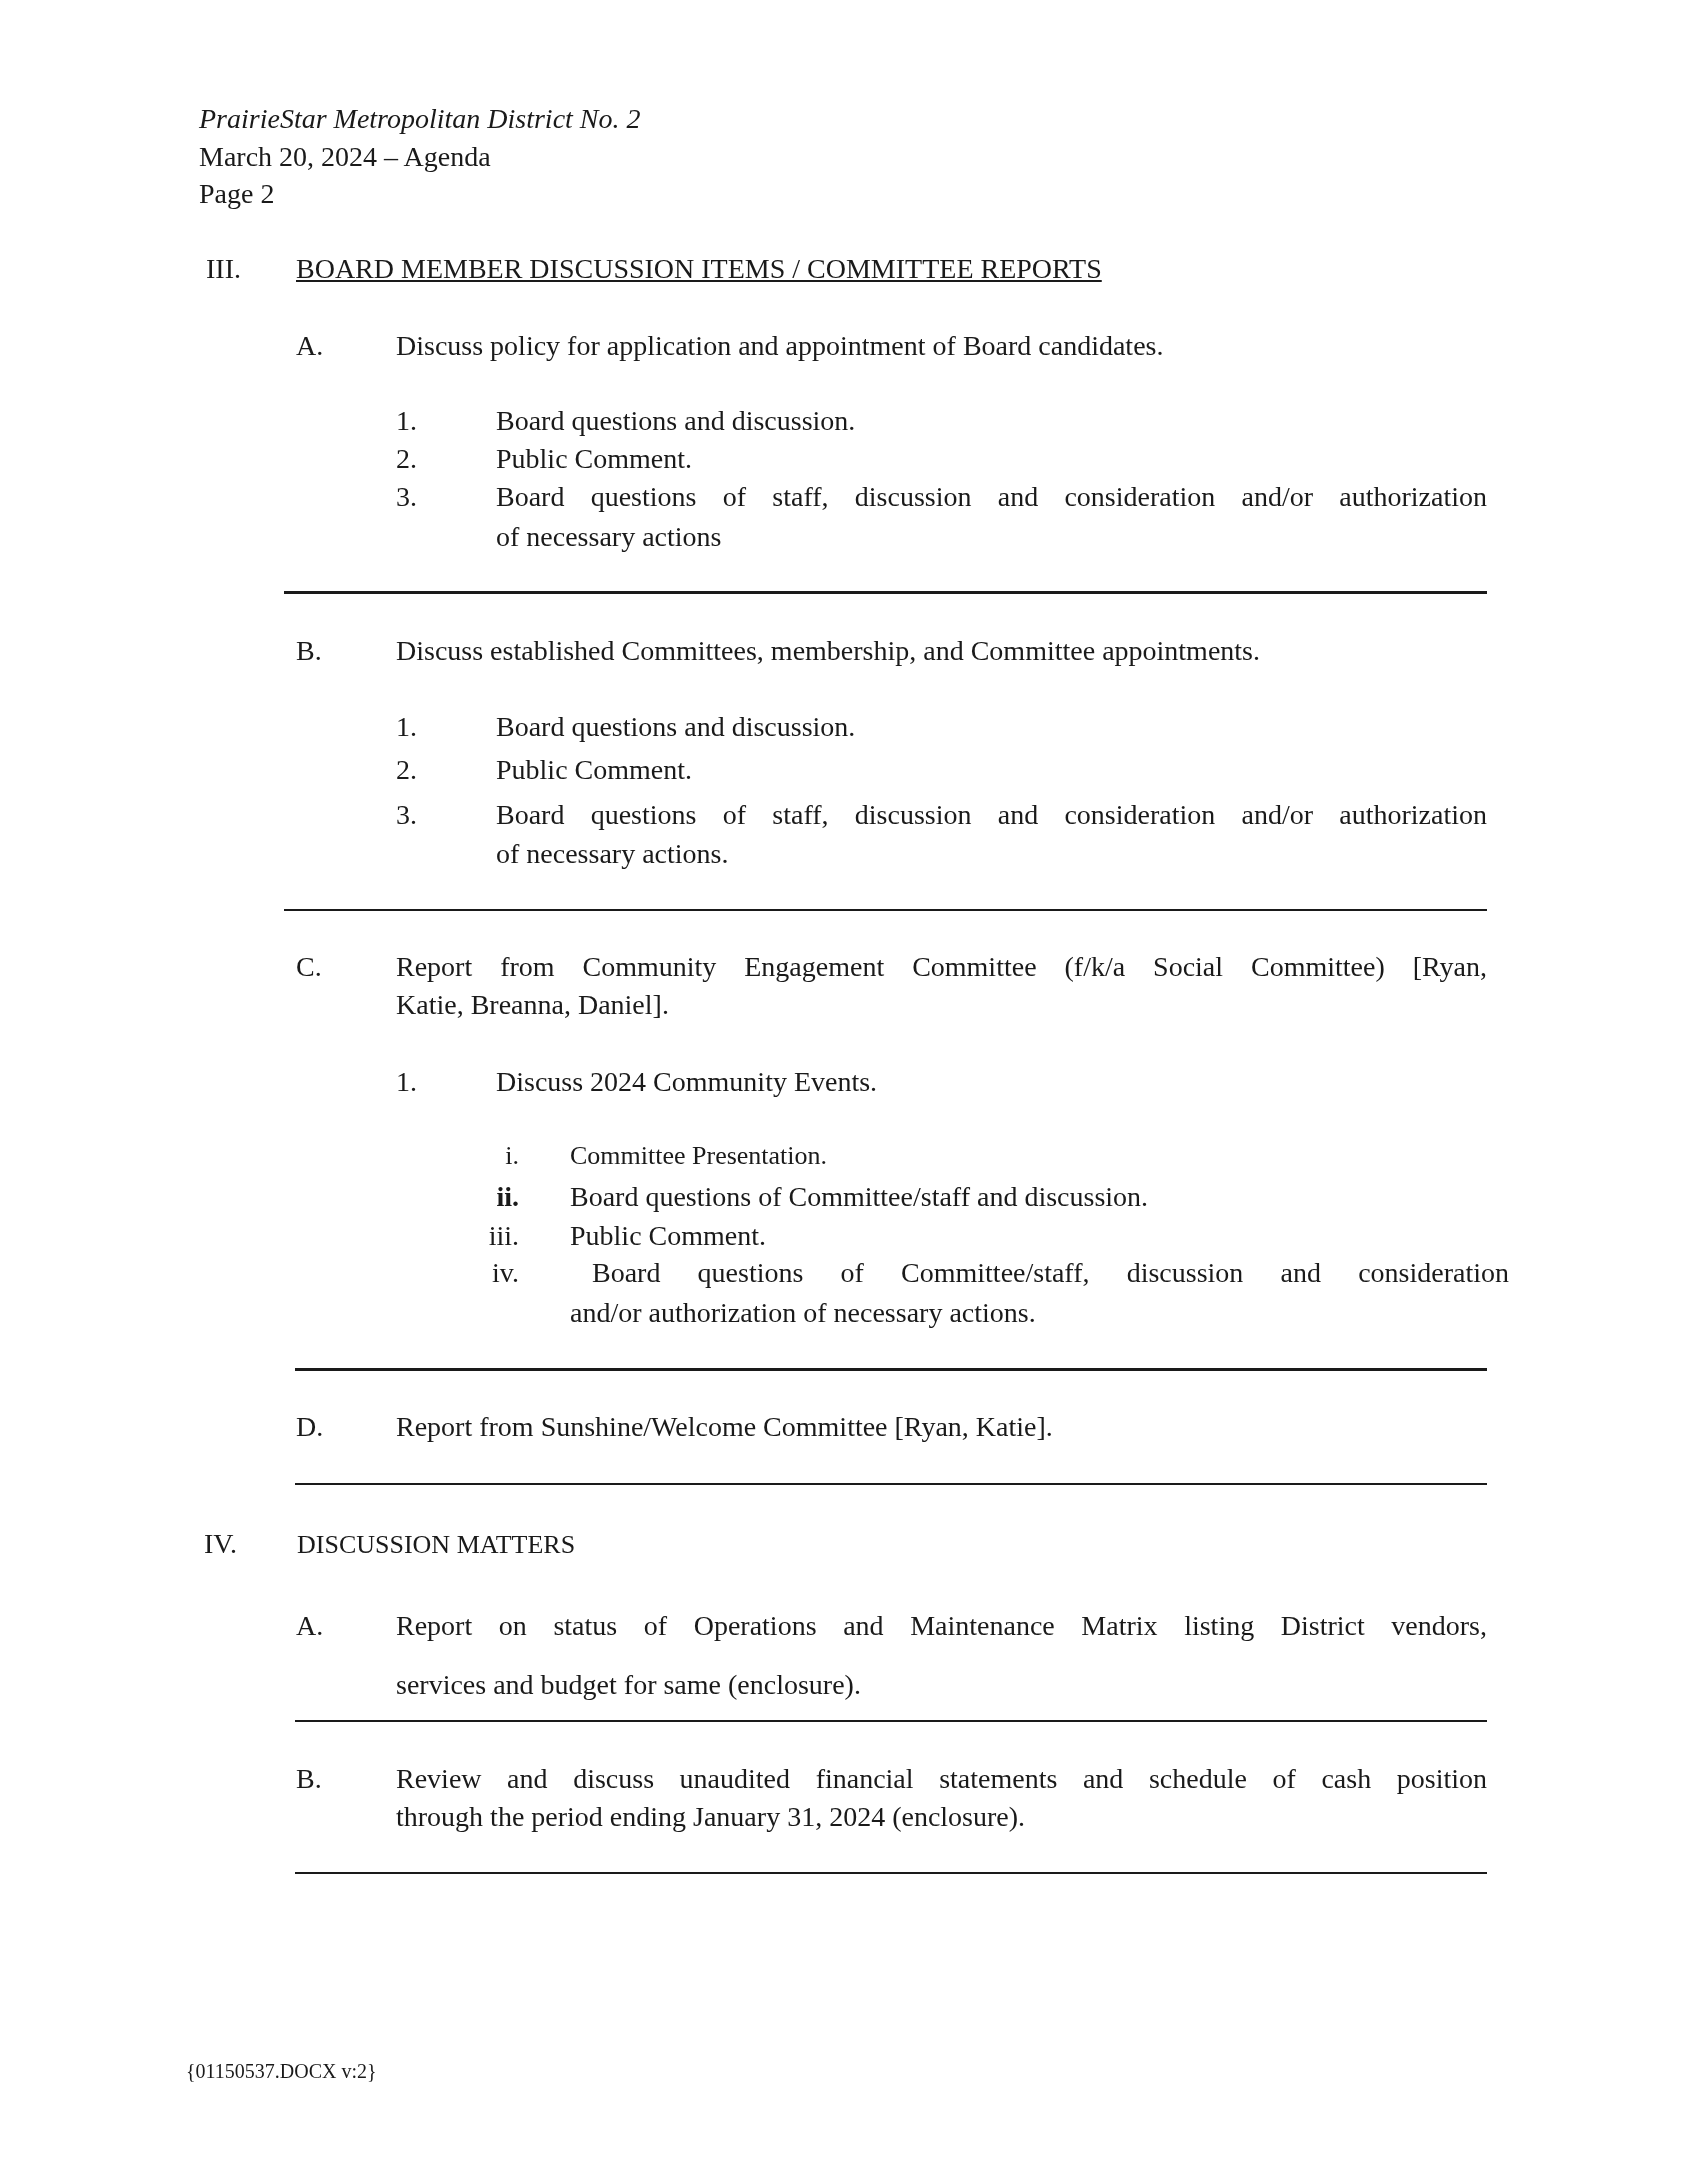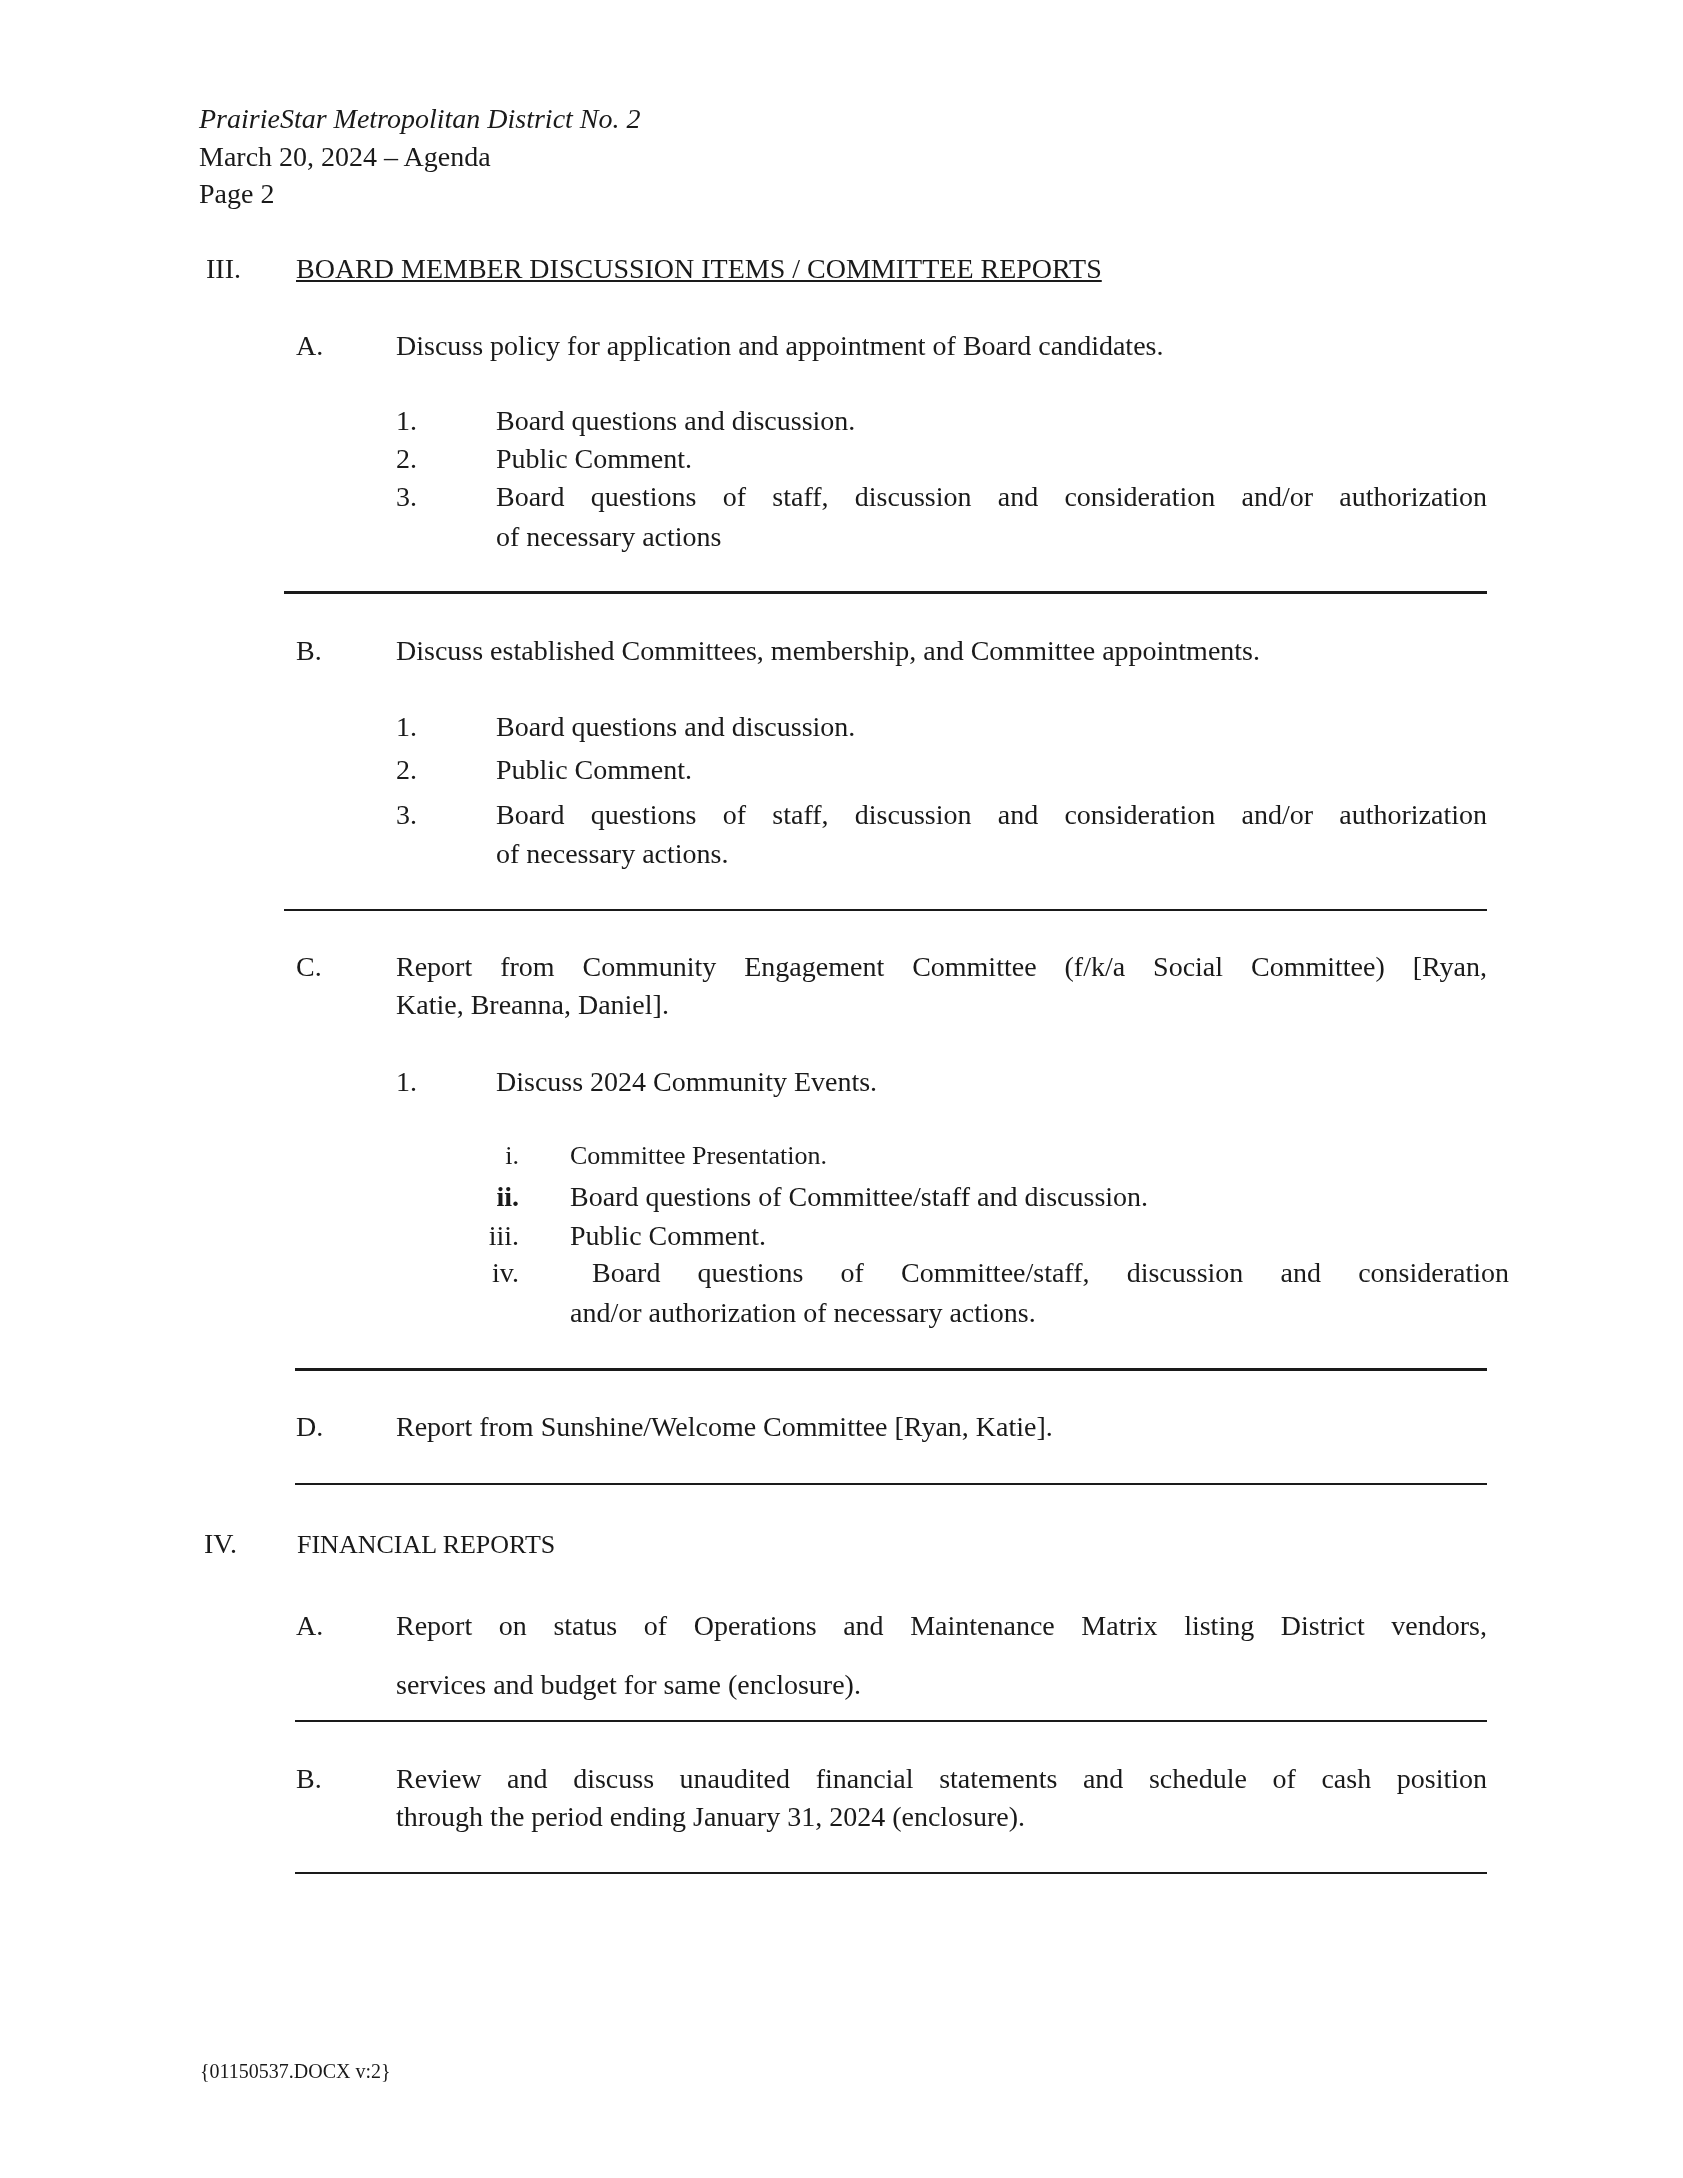--- a/index.html
+++ b/index.html
@@ -59,26 +59,26 @@
 <div class="ln rn" style="left:460px; top:1259px;">iv.</div>
 <div class="ln just" style="left:592px; top:1259px; width:917px;">Board questions of Committee/staff, discussion and consideration</div>
 <div class="ln" style="left:570px; top:1299px;">and/or authorization of necessary actions.</div>
 <div class="rule" style="left:295px; top:1368px; width:1192px; height:3px;"></div>
 
 <div class="ln" style="left:296px; top:1413px;">D.</div>
 <div class="ln" style="left:396px; top:1413px;">Report from Sunshine/Welcome Committee [Ryan, Katie].</div>
 <div class="rule" style="left:295px; top:1483px; width:1192px; height:2px;"></div>
 
 <div class="ln" style="left:204px; top:1530px;">IV.</div>
-<div class="ln sm" style="left:297px; top:1531px;">FINANCIAL REPORTS</div>
+<div class="ln sm" style="left:297px; top:1531px;">DISCUSSION MATTERS</div>
 
 <div class="ln" style="left:296px; top:1612px;">A.</div>
 <div class="ln just" style="left:396px; top:1612px; width:1091px;">Report on status of Operations and Maintenance Matrix listing District vendors,</div>
 <div class="ln" style="left:396px; top:1649px;margin-top:22px;">services and budget for same (enclosure).</div>
 <div class="rule" style="left:295px; top:1720px; width:1192px; height:2px;"></div>
 
 <div class="ln" style="left:296px; top:1765px;">B.</div>
 <div class="ln just" style="left:396px; top:1765px; width:1091px;">Review and discuss unaudited financial statements and schedule of cash position</div>
 <div class="ln" style="left:396px; top:1803px;">through the period ending January 31, 2024 (enclosure).</div>
 <div class="rule" style="left:295px; top:1872px; width:1192px; height:2px;"></div>
 
-<div class="footer" style="left:200px; top:2061px;">{01150537.DOCX v:2}</div>
+<div class="footer" style="left:186px; top:2061px;">{01150537.DOCX v:2}</div>
 
 
 </body></html>

